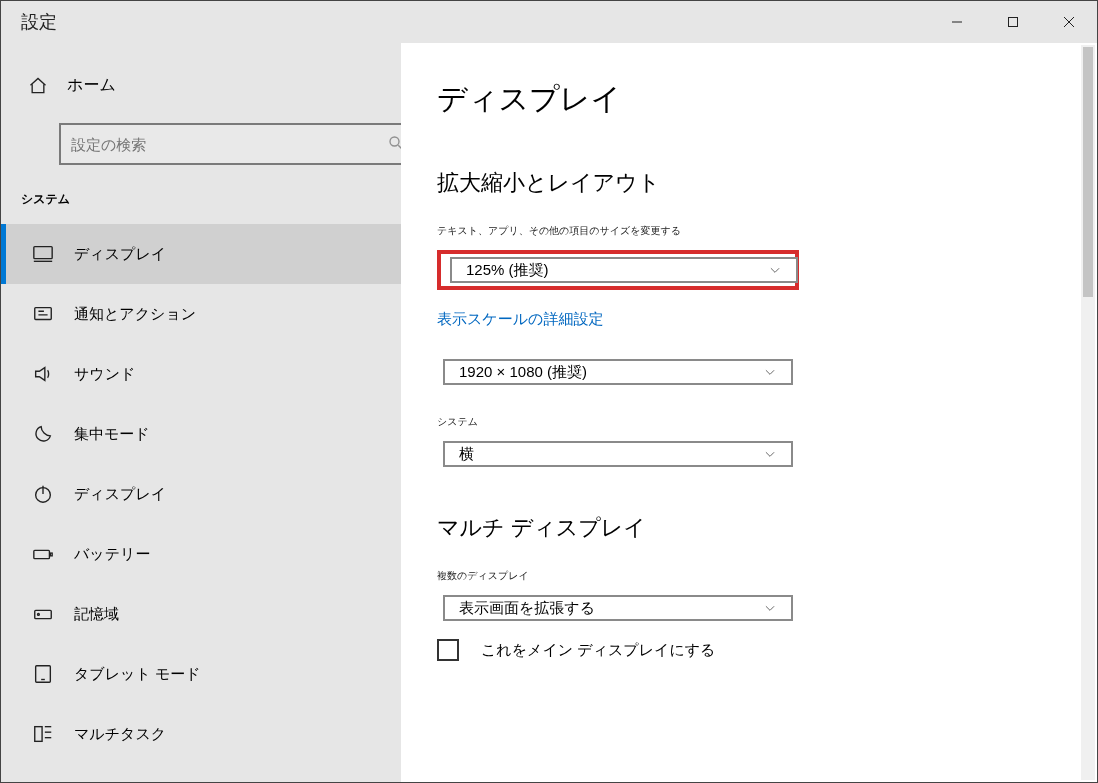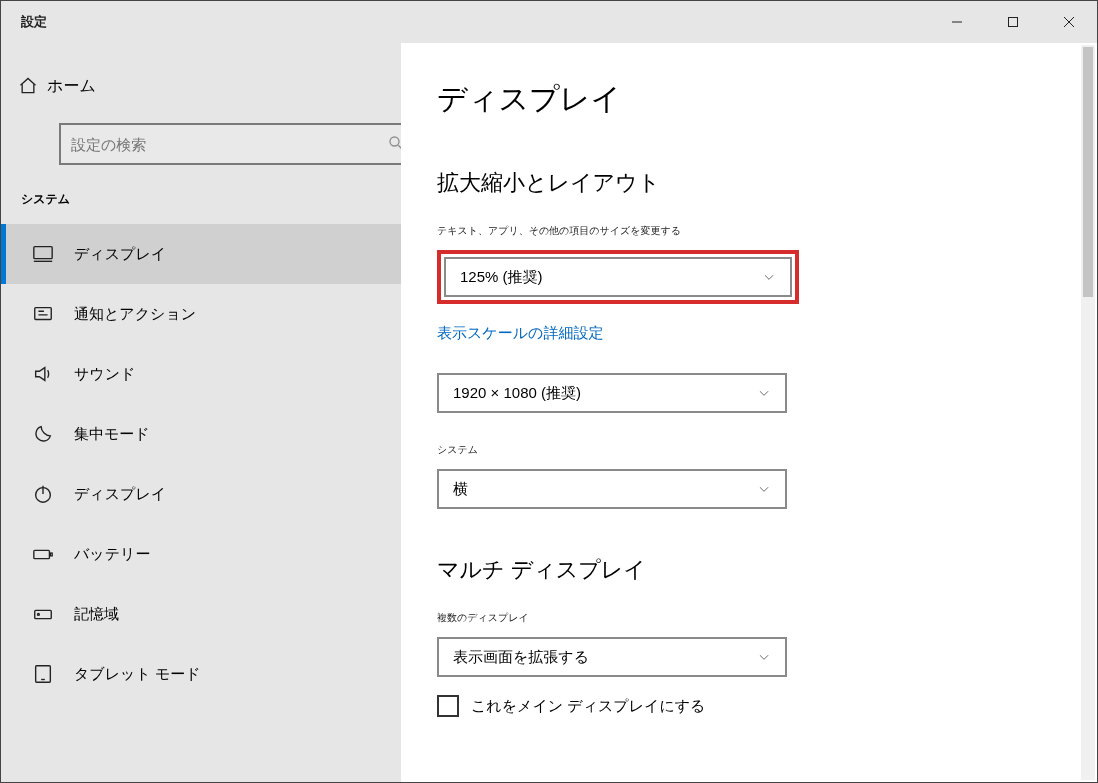--- a/index.html
+++ b/index.html
@@ -1,47 +1,47 @@
 <!DOCTYPE html>
 <html><head>
 <meta charset="utf-8">
 <style>
   * { box-sizing: border-box; margin: 0; padding: 0; font-family: "Yu Gothic UI", "Segoe UI", Meiryo, sans-serif; }
   html, body { width: 1098px; height: 783px; overflow: hidden; background: #fff; }
   .window { width: 1098px; height: 783px; border: 1px solid #444; display: flex; flex-direction: column; position: relative; }
   .titlebar { height: 42px; display: flex; align-items: center; justify-content: space-between; background: #e6e6e6; padding-left: 20px; }
-  .titlebar-title { font-size: 13px; color: #222; font-weight: bold; }
+  .titlebar-title { font-size: 18px; color: #222; }
   .win-controls { display: flex; height: 100%; }
   .win-btn { width: 56px; display: flex; align-items: center; justify-content: center; color: #222; font-size: 14px; }
   .win-btn svg { stroke: #222; }
   .body { flex: 1; display: flex; min-height: 0; }
   .sidebar { width: 400px; background: #e6e6e6; border-right: 0; padding-top: 32px; display:flex; flex-direction:column; }
-  .home-row { display: flex; align-items: center; gap: 8px; padding: 0 26px 26px 16px; font-size: 16px; }
+  .home-row { display: flex; gap: 18px; padding: 0 26px 26px 26px; font-size: 16px; }
   .home-row .icon { width:22px; height:22px; display:flex; align-items:center; justify-content:center; }
   .search-wrap { margin: 0 20px 26px 20px; }
   .search { width: 100%; height: 42px; border: 2px solid #7a7a7a; background: #e9e9e9; display:flex; align-items:center; padding: 0 10px; margin-left: 38px; }
   .search input { flex:1; border:none; background:transparent; outline:none; font-size:15px; color:#555; }
   .search .sicon { width:20px; height:20px; opacity:.6; }
   .section-label { font-size: 12px; font-weight: 700; padding: 0 20px 16px 20px; }
   .nav { display:flex; flex-direction:column; }
   .nav-item { display:flex; align-items:center; gap: 20px; height: 60px; padding: 0 20px 0 26px; font-size: 15px; border-left: 5px solid transparent; }
   .nav-item .icon { width:22px; height:22px; display:flex; align-items:center; justify-content:center; }
   .nav-item.active { background: #d0d0d0; border-left-color: #0078d4; }
   .content { flex:1; background:#fff; padding: 36px 40px 0 36px; overflow-y:auto; position:relative; }
   .page-title { font-size: 30px; font-weight: 500; margin-bottom: 48px; }
   .section-h { font-size: 22px; font-weight: 500; margin-bottom: 26px; }
   .field-label { font-size: 10px; color: #222; margin-bottom: 12px; }
-  .select { width: 350px; height: 40px; border: 2px solid #8a8a8a; display:flex; align-items:center; justify-content:space-between; padding: 0 14px; font-size: 15px; background:#fff; }
+  .select { width: 350px; height: 26px; border: 2px solid #8a8a8a; display:flex; align-items:center; justify-content:space-between; padding: 0 14px; font-size: 15px; background:#fff;margin-left:6px; }
   .select .chev { width:14px; height:14px; }
   .highlight-box { border: 4px solid #d62c2c; padding: 3px; width: 362px; margin-bottom: 20px; }
   .highlight-box .select { width: 100%; border: 2px solid #8a8a8a; }
   .link { color: #0067c0; font-size: 15px; margin-bottom: 30px; display:inline-block; }
   .block { margin-bottom: 30px; }
   .section-gap { margin-top: 46px; }
-  .checkbox-row { display:flex; align-items:center; gap: 12px; font-size: 15px; margin-top: 18px; }
+  .checkbox-row { display:flex; align-items:center; gap: 22px; font-size: 15px; margin-top: 18px; }
   .checkbox { width: 22px; height: 22px; border: 2px solid #333; }
   .scroll-track { position:absolute; right:2px; top:2px; bottom:2px; width:14px; background:#f0f0f0; }
   .scroll-thumb { position:absolute; left:2px; right:2px; top:2px; height:250px; background:#c4c4c4; }
   svg { display:block; }
 </style>
 </head>
 <body>
 
 <div class="window">
   <div class="titlebar">
@@ -157,20 +157,31 @@
         </div>
         <div class="nav-item">
           <span class="icon">
               <svg width="22" height="22" viewBox="0 0 24 24" fill="none" stroke="#222" stroke-width="1.5">
                 <rect x="4" y="3" width="16" height="18" rx="1"></rect>
                 <line x1="10" y1="18" x2="14" y2="18"></line>
               </svg>
             </span>
           <span>タブレット モード</span>
         </div>
+        <div class="nav-item">
+          <span class="icon">
+              <svg width="22" height="22" viewBox="0 0 24 24" fill="none" stroke="#222" stroke-width="1.5">
+                <rect x="3" y="4" width="8" height="16"></rect>
+                <line x1="14" y1="4" x2="21" y2="4"></line>
+                <line x1="14" y1="10" x2="21" y2="10"></line>
+                <line x1="14" y1="16" x2="21" y2="16"></line>
+              </svg>
+            </span>
+          <span>マルチタスク</span>
+        </div>
       </div>
     </div>
 
     <div class="content">
       <h1 class="page-title">ディスプレイ</h1>
 
       <h2 class="section-h">拡大縮小とレイアウト</h2>
 
       <div class="field-label">テキスト、アプリ、その他の項目のサイズを変更する</div>
       <div class="highlight-box">

